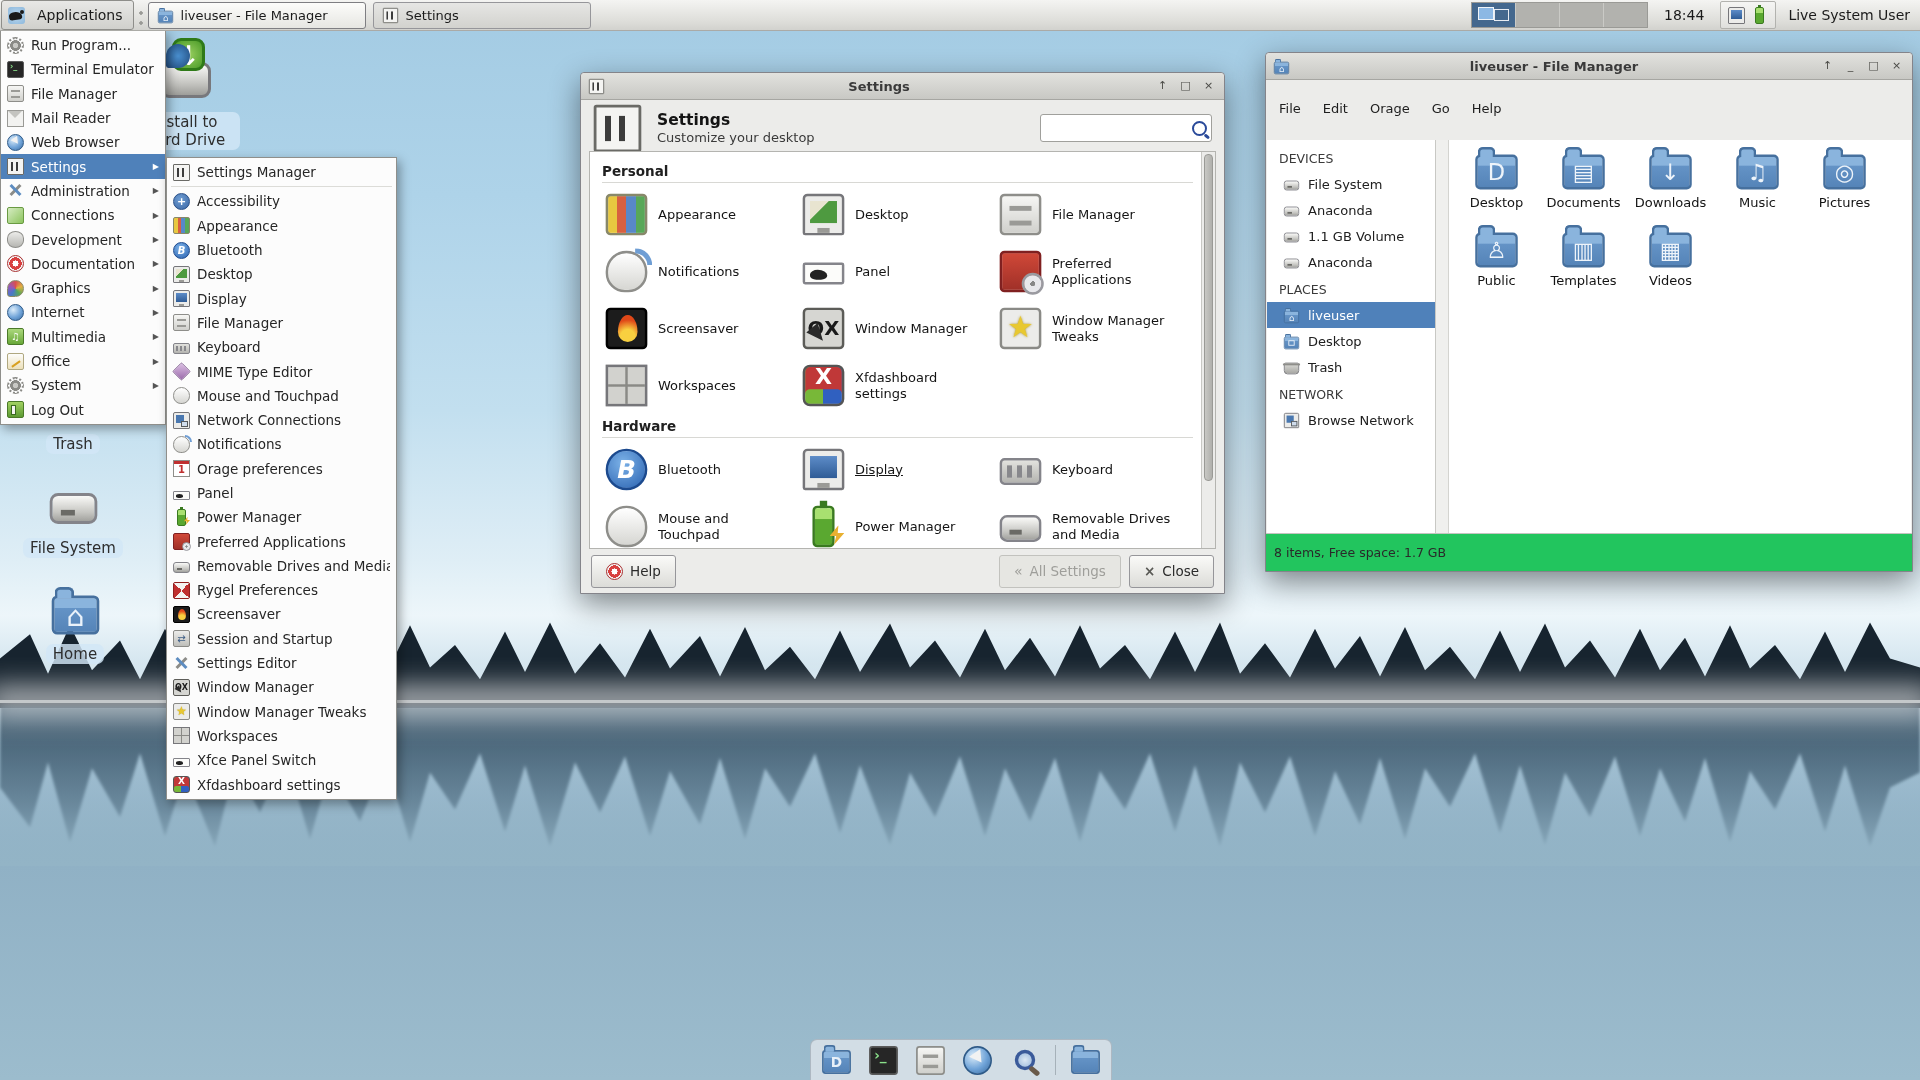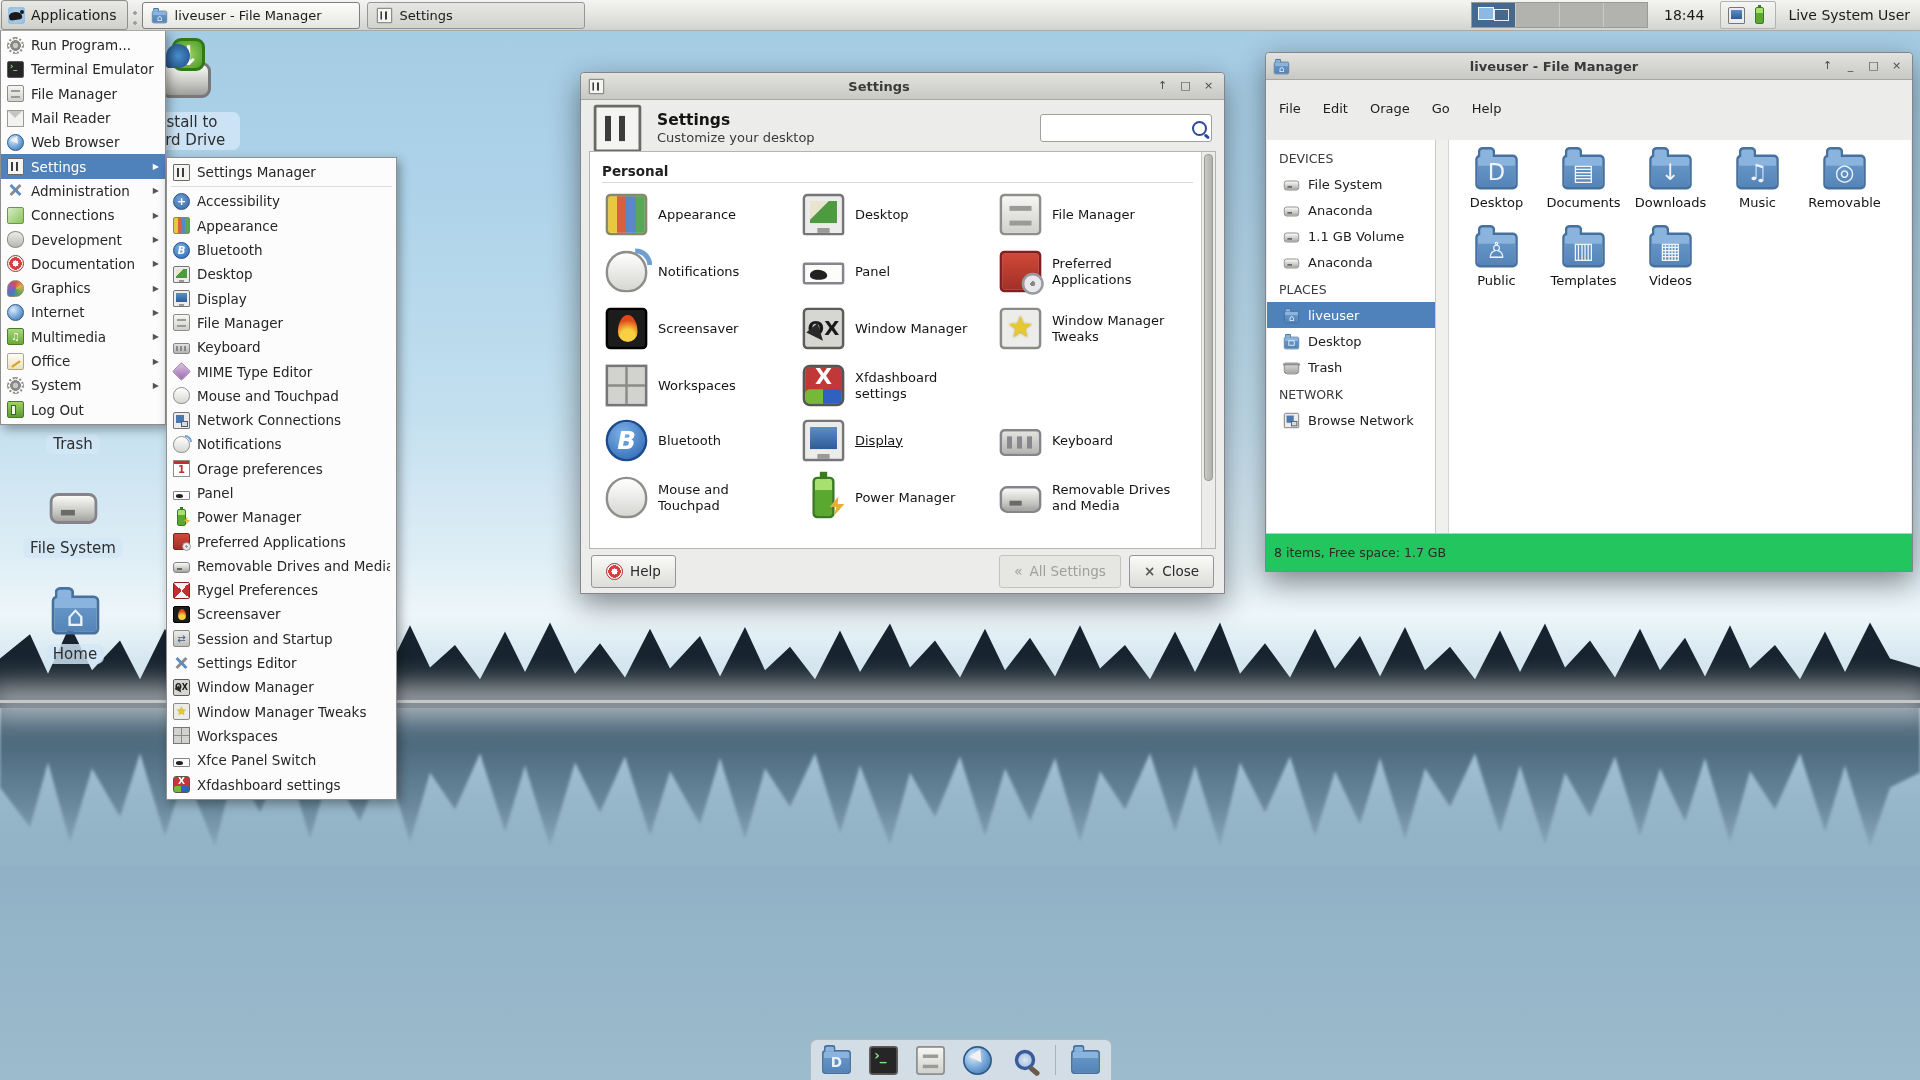--- a/index.html
+++ b/index.html
@@ -106,21 +106,21 @@
   .i-install-drive::after{content:"";position:absolute;left:1px;top:-7px;width:8px;height:8px;background:radial-gradient(circle,#4a90d0,#20487a);border-radius:50% 50% 50% 10%}
   .i-application-finder{border:2px solid #3a5a9a;border-radius:50%;width:12px;height:12px;margin:1px;background:radial-gradient(circle,#dce8f4,#9ab8dc)}
   .i-application-finder::after{content:"";position:absolute;right:-5px;bottom:-4px;width:7px;height:3px;background:#6a5a4a;transform:rotate(40deg);border-radius:2px}
   .i-xfce-mouse{background:radial-gradient(circle,#bcd8ee,#8cb8dc);border-radius:3px}
   .i-xfce-mouse::before{content:"";position:absolute;left:1px;top:5px;width:13px;height:8px;background:#1a1a1a;border-radius:60% 80% 40% 40%;transform:rotate(-8deg)}
   .i-xfce-mouse::after{content:"";position:absolute;left:12px;top:3px;width:4px;height:4px;background:#1a1a1a;border-radius:50%}
   
   #top-panel{position:absolute;left:0;top:0;width:1920px;height:30px;z-index:40;
     background:linear-gradient(180deg,#f4f4f2,#dededa 70%,#d2d2ce);border-bottom:1px solid #aaaaa6;
     display:flex;align-items:center;font-size:14px;color:#1a1a1a}
-  #apps-button{display:flex;align-items:center;gap:6px;height:28px;padding:0 10px 0 6px;margin-left:1px;
+  #apps-button{display:flex;align-items:center;gap:12px;height:28px;padding:0 10px 0 6px;margin-left:1px;
     background:linear-gradient(180deg,#e8e8e6,#d0d0cc);border:1px solid #8e8e8a;border-radius:3px;cursor:default}
   .panel-sep{width:6px;height:22px;margin:0 4px;
     background:radial-gradient(circle,#9a9a96 0 1.5px,transparent 2px) center 6px/6px 6px no-repeat,
                radial-gradient(circle,#9a9a96 0 1.5px,transparent 2px) center 16px/6px 6px no-repeat}
   .task-button{display:flex;align-items:center;gap:7px;width:200px;height:25px;padding:0 8px;margin-right:7px;
     border:1px solid #96969a;border-radius:3px;font-size:13px;overflow:hidden;white-space:nowrap}
   .task-button.active{background:linear-gradient(180deg,#fcfcfa,#e6e6e2);border-color:#7e7e82}
   .task-button:not(.active){background:linear-gradient(180deg,#e6e6e4,#d2d2ce)}
   #pager{display:flex;margin-left:auto;height:24px;border:1px solid #9a9a96}
   .ws{width:43px;height:100%;background:#b2b2ae;border-right:1px solid #cacac6;position:relative}
@@ -362,20 +362,21 @@
             </span>
             <span class="tile-label">Workspaces</span>
           </div>
           <div class="tile">
             <span class="icbox" style="height: 48px; width: 48px;">
               <span class="ic i-xfdashboard sc24"></span>
             </span>
             <span class="tile-label">Xfdashboard settings</span>
           </div>
         </div>
+        <div class="sec-title">Hardware</div>
         <div class="tile-grid">
           <div class="tile">
             <span class="icbox" style="height: 48px; width: 48px;">
               <span class="ic i-bluetooth sc24"></span>
             </span>
             <span class="tile-label">Bluetooth</span>
           </div>
           <div class="tile">
             <span class="icbox" style="height: 48px; width: 48px;">
               <span class="ic i-display sc24"></span>
@@ -527,21 +528,21 @@
         <div class="fcell">
           <span class="icbox" style="width: 50px; height: 44px;">
             <span class="ic i-folder sc25" data-emblem="♫"></span>
           </span>
           <div class="flabel">Music</div>
         </div>
         <div class="fcell">
           <span class="icbox" style="width: 50px; height: 44px;">
             <span class="ic i-folder sc25" data-emblem="◎"></span>
           </span>
-          <div class="flabel">Removable</div>
+          <div class="flabel">Pictures</div>
         </div>
         <div class="fcell">
           <span class="icbox" style="width: 50px; height: 44px;">
             <span class="ic i-folder sc25" data-emblem="♙"></span>
           </span>
           <div class="flabel">Public</div>
         </div>
         <div class="fcell">
           <span class="icbox" style="width: 50px; height: 44px;">
             <span class="ic i-folder sc25" data-emblem="▥"></span>

